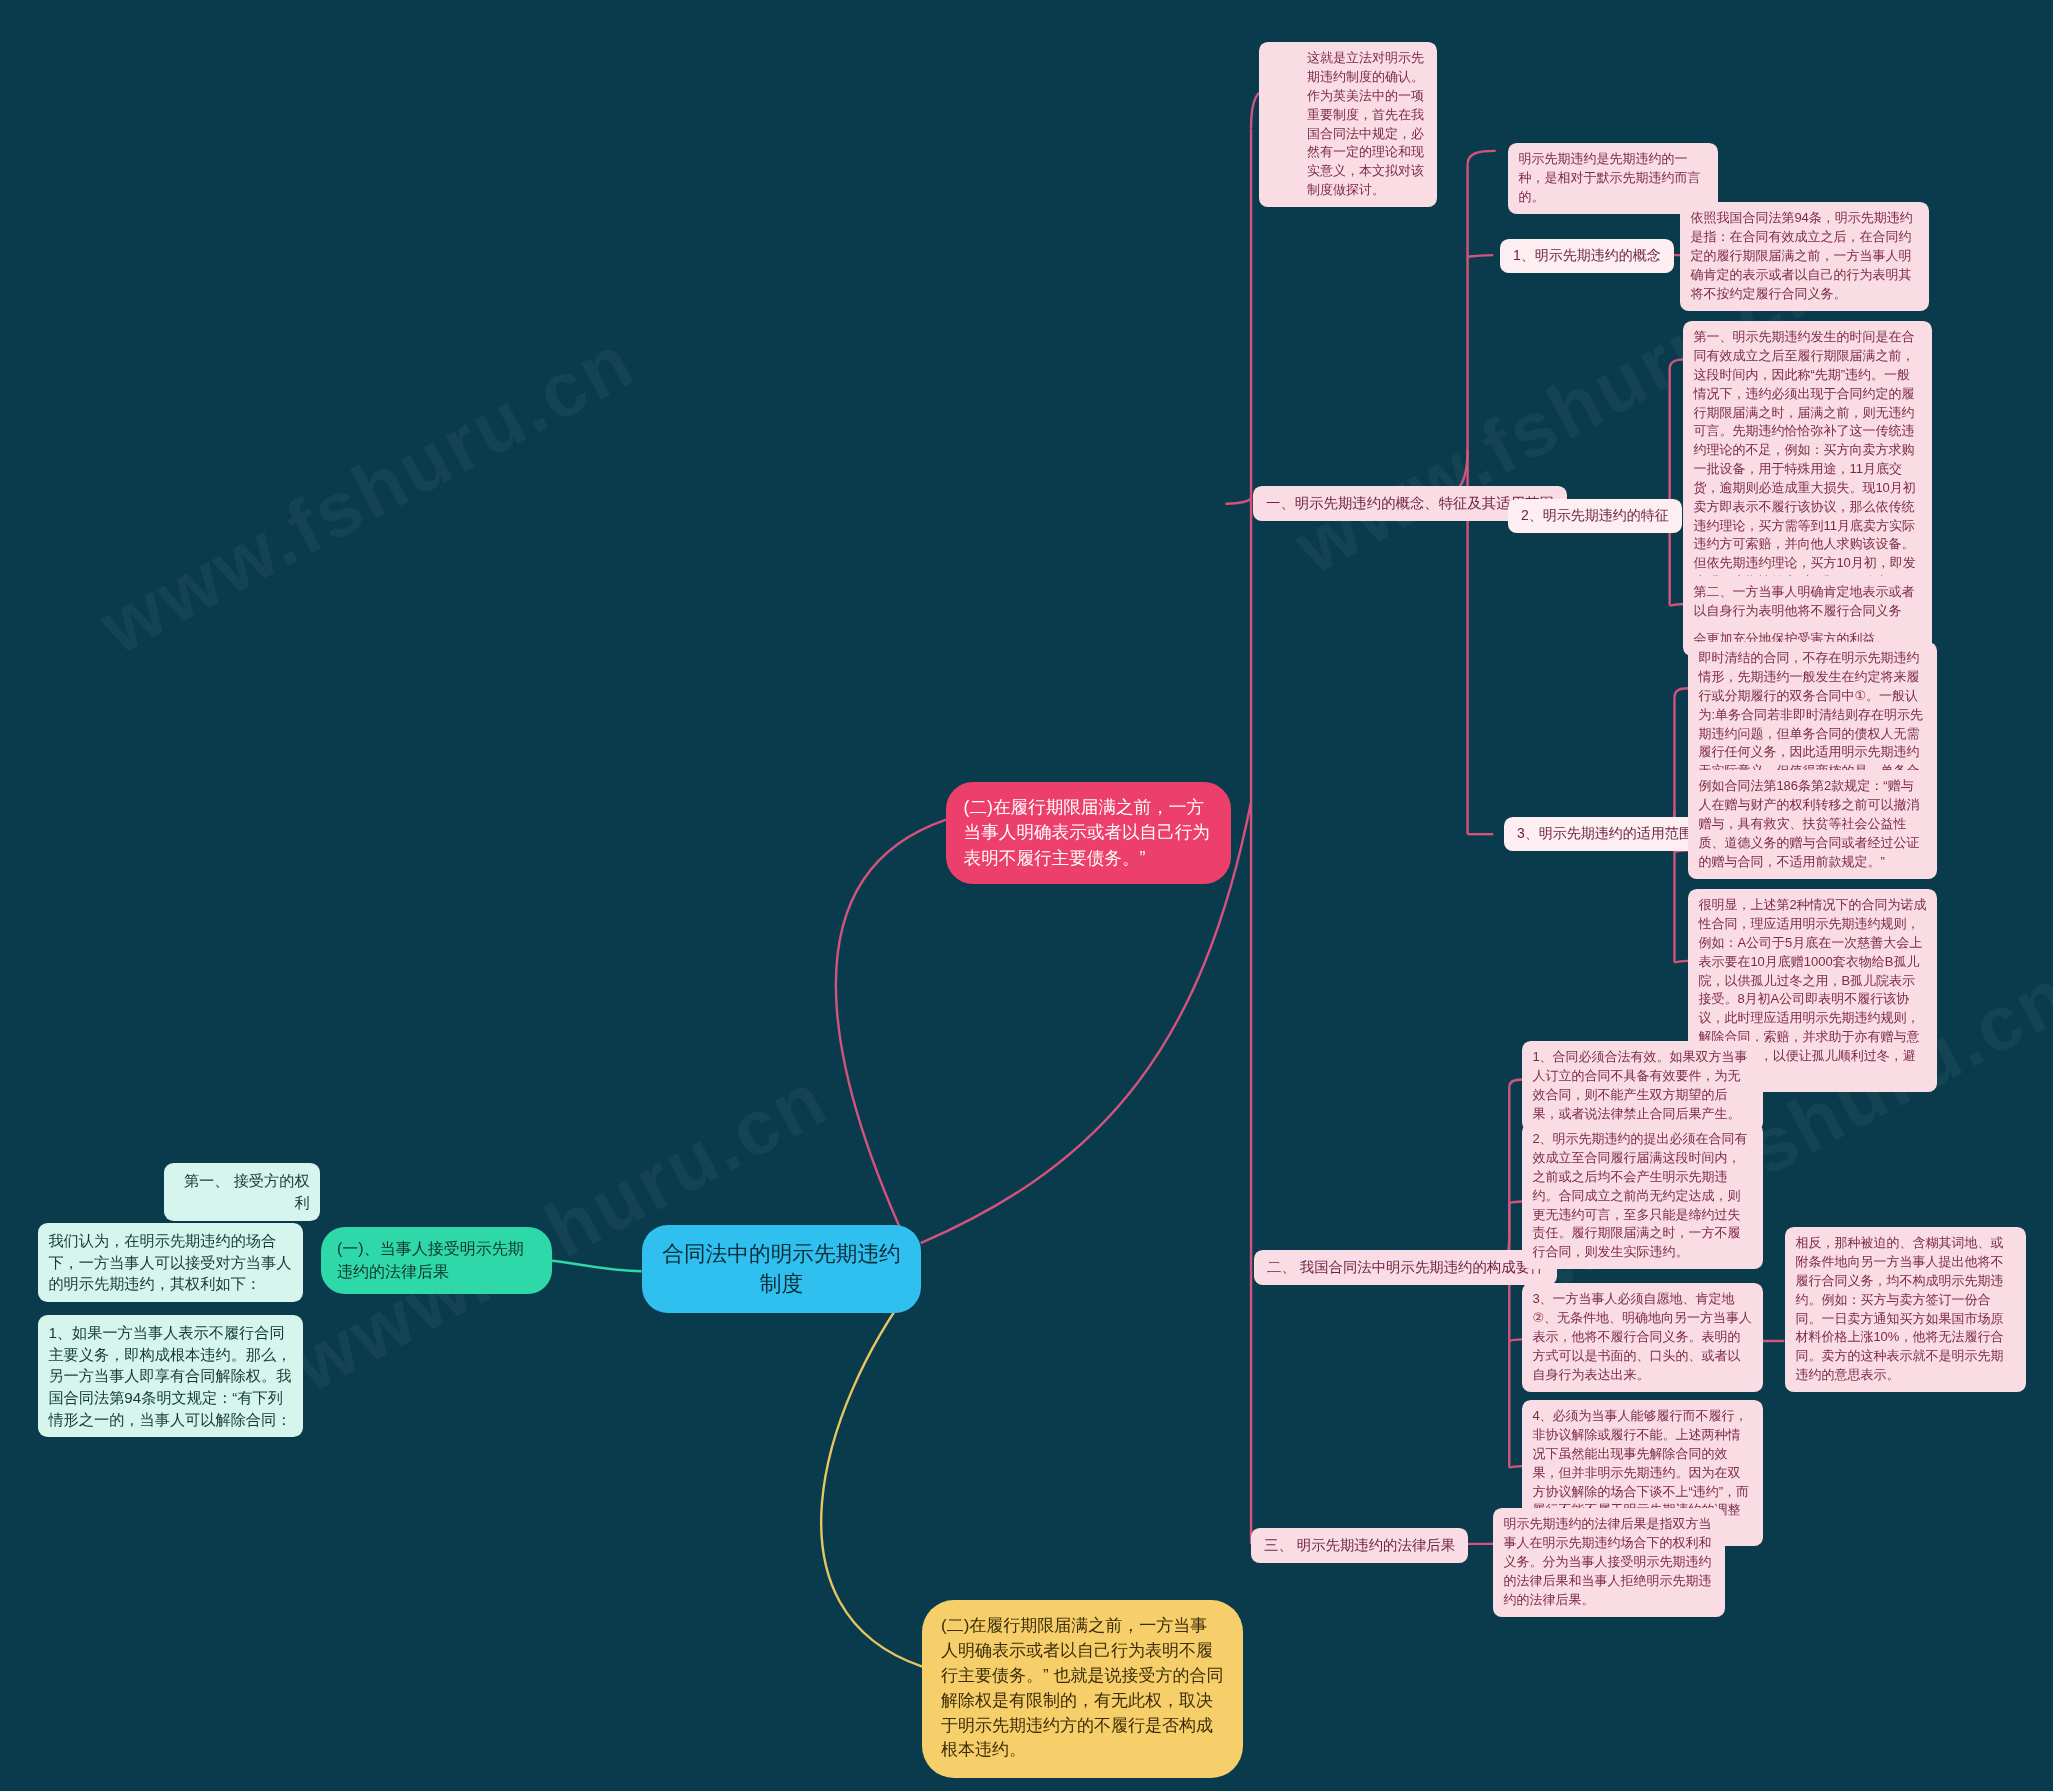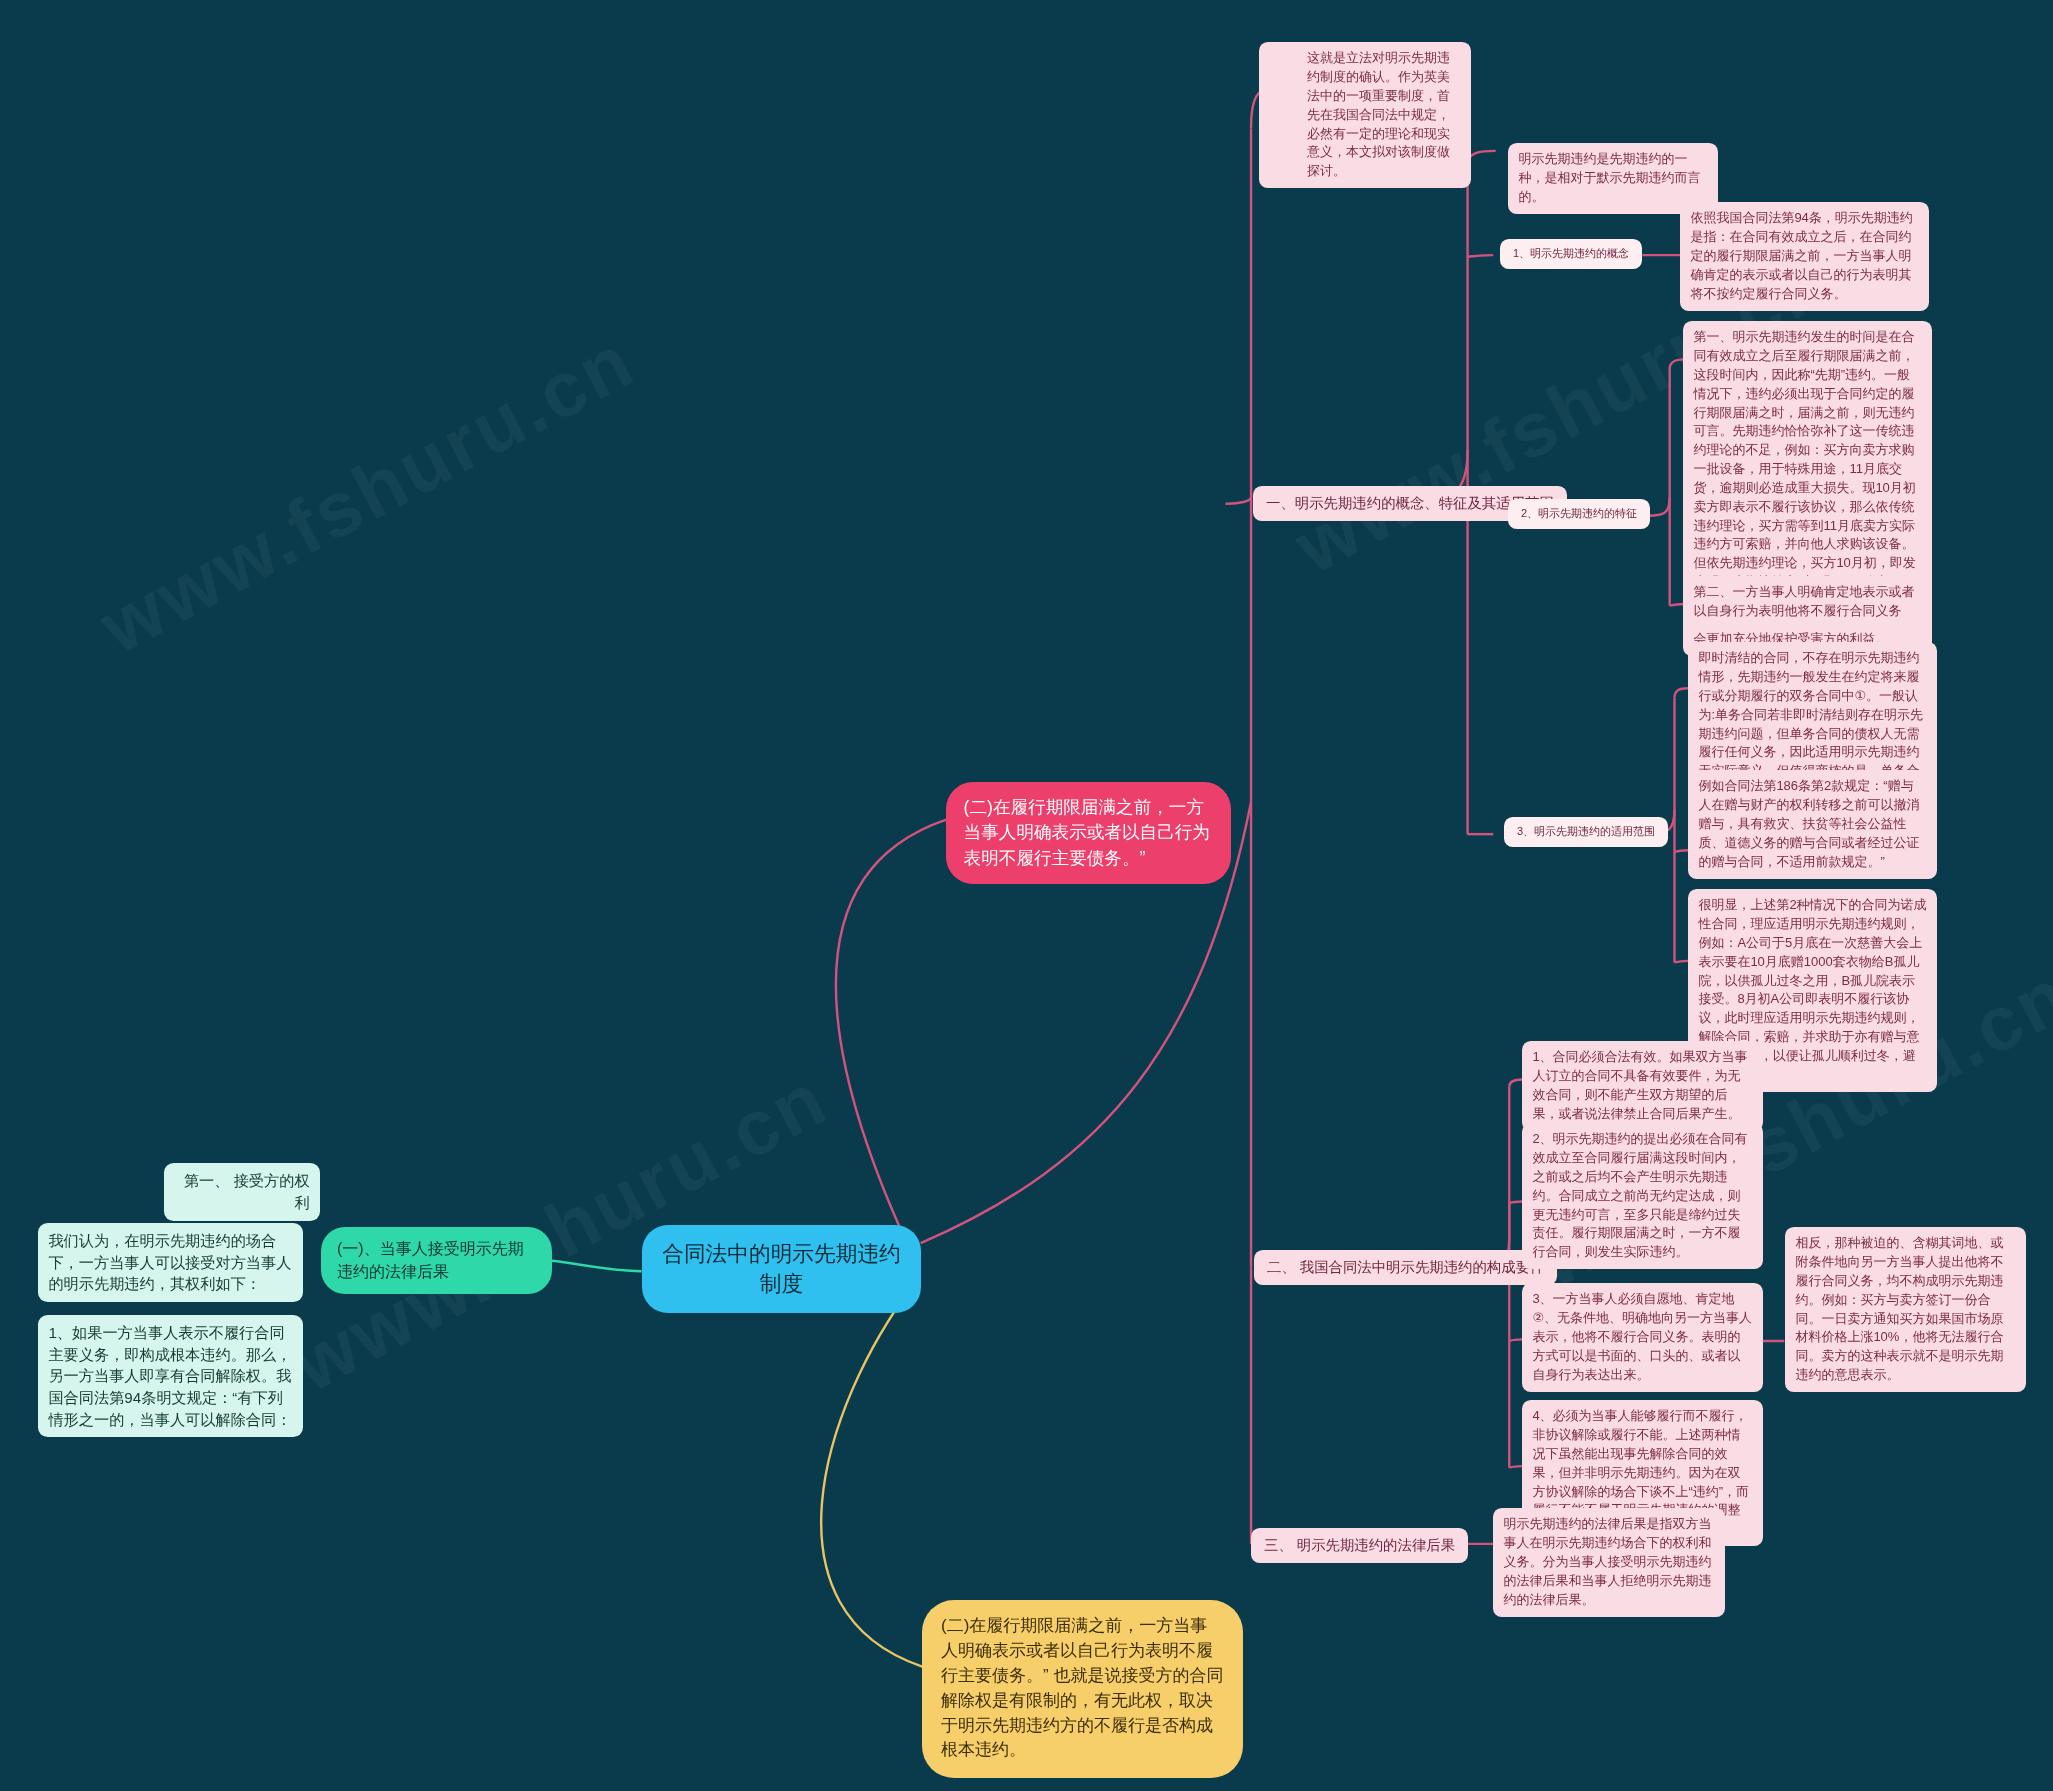--- a/index.html
+++ b/index.html
@@ -90,21 +90,21 @@
     background: #fadde4;
     color: #6f2440;
     font-size: 14.4px;
     border-radius: 8.8px;
     padding: 7.2px 13px;
     white-space: nowrap;
   }
   .n-pinkwhite {
     background: #fdeef2;
     color: #6f2440;
-    font-size: 11px;
+    font-size: 14px;
     border-radius: 8.8px;
     padding: 7.2px 13px;
     white-space: nowrap;
   }
 </style>
 </head>
 <body>
 
 <div id="canvas">
 
@@ -181,21 +181,21 @@
   <div class="node n-mint" style="left:164px; top:1163px; width:156px; text-align:right;">第一、 接受方的权利</div>
 
   <div class="node n-mint" style="left:38px; top:1223px; width:265px;">我们认为，在明示先期违约的场合下，一方当事人可以接受对方当事人的明示先期违约，其权利如下：</div>
 
   <div class="node n-mint" style="left:38px; top:1315px; width:265px;">1、如果一方当事人表示不履行合同主要义务，即构成根本违约。那么，另一方当事人即享有合同解除权。我国合同法第94条明文规定：“有下列情形之一的，当事人可以解除合同：</div>
 
   <div class="node n-pinkmain" style="left:946px; top:782px; width:285px;">(二)在履行期限届满之前，一方当事人明确表示或者以自己行为表明不履行主要债务。”</div>
 
   <div class="node n-yellow" style="left:922px; top:1600px; width:321px;">(二)在履行期限届满之前，一方当事人明确表示或者以自己行为表明不履行主要债务。” 也就是说接受方的合同解除权是有限制的，有无此权，取决于明示先期违约方的不履行是否构成根本违约。</div>
 
-  <div class="node n-pinklt" style="left:1259px; top:42px; width:212px;padding-left:48px;">这就是立法对明示先期违约制度的确认。作为英美法中的一项重要制度，首先在我国合同法中规定，必然有一定的理论和现实意义，本文拟对该制度做探讨。</div>
+  <div class="node n-pinklt" style="left:1259px; top:42px; width:178px;padding-left:48px;">这就是立法对明示先期违约制度的确认。作为英美法中的一项重要制度，首先在我国合同法中规定，必然有一定的理论和现实意义，本文拟对该制度做探讨。</div>
 
   <div class="node n-pinkhdr" style="left:1253px; top:486px;">一、明示先期违约的概念、特征及其适用范围</div>
 
   <div class="node n-pinklt" style="left:1508px; top:143px; width:210px;">明示先期违约是先期违约的一种，是相对于默示先期违约而言的。</div>
 
   <div class="node n-pinkwhite" style="left:1500px; top:239px;">1、明示先期违约的概念</div>
 
   <div class="node n-pinklt" style="left:1680px; top:202px; width:249px;">依照我国合同法第94条，明示先期违约是指：在合同有效成立之后，在合同约定的履行期限届满之前，一方当事人明确肯定的表示或者以自己的行为表明其将不按约定履行合同义务。</div>
 
   <div class="node n-pinkwhite" style="left:1508px; top:499px;">2、明示先期违约的特征</div>

